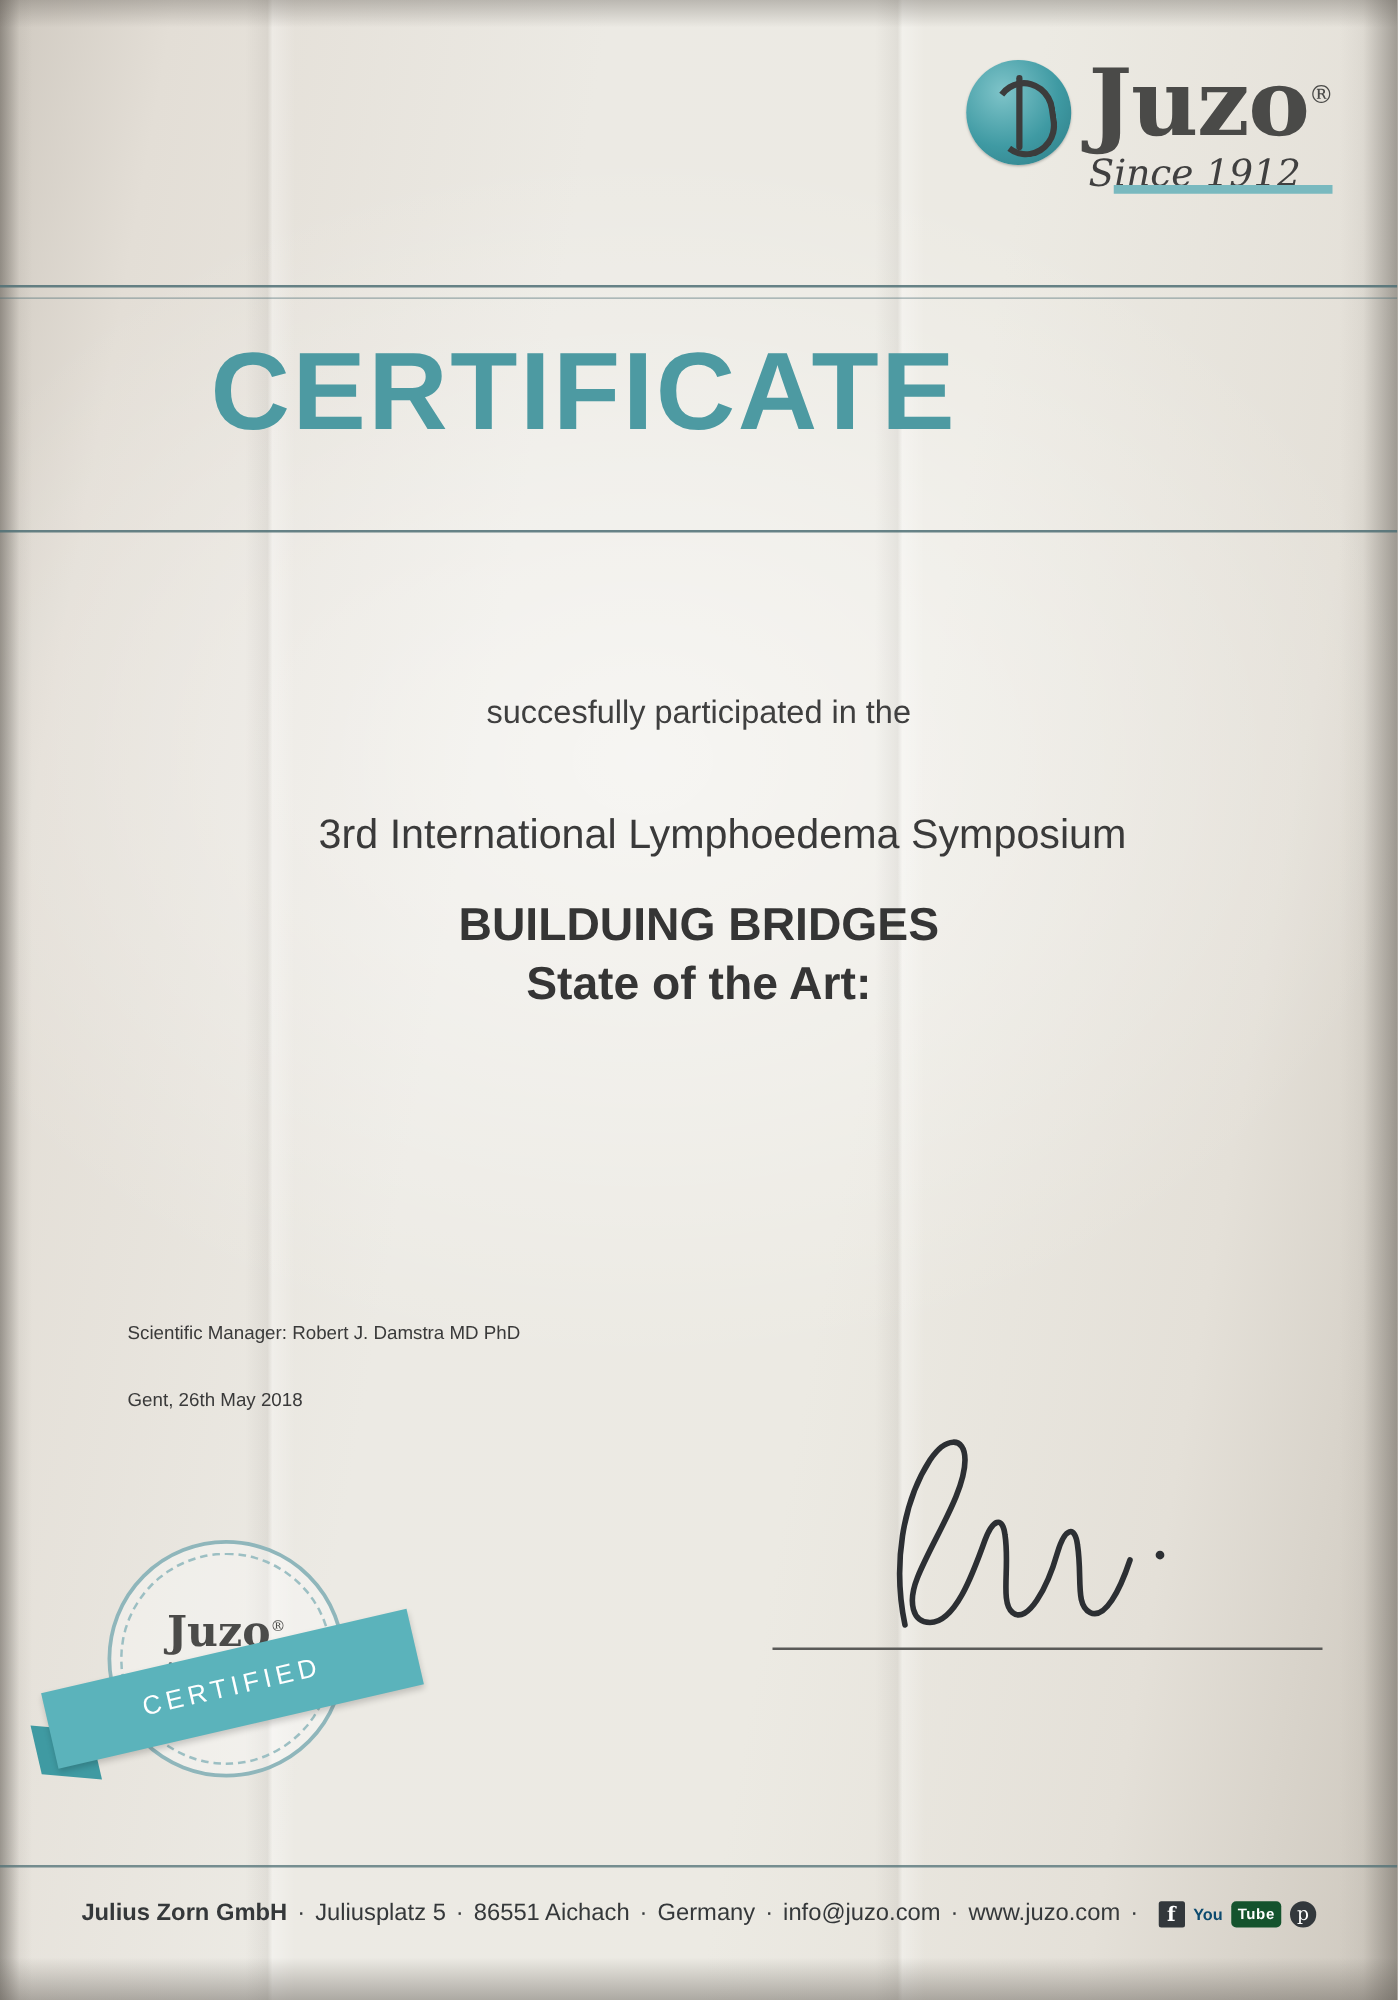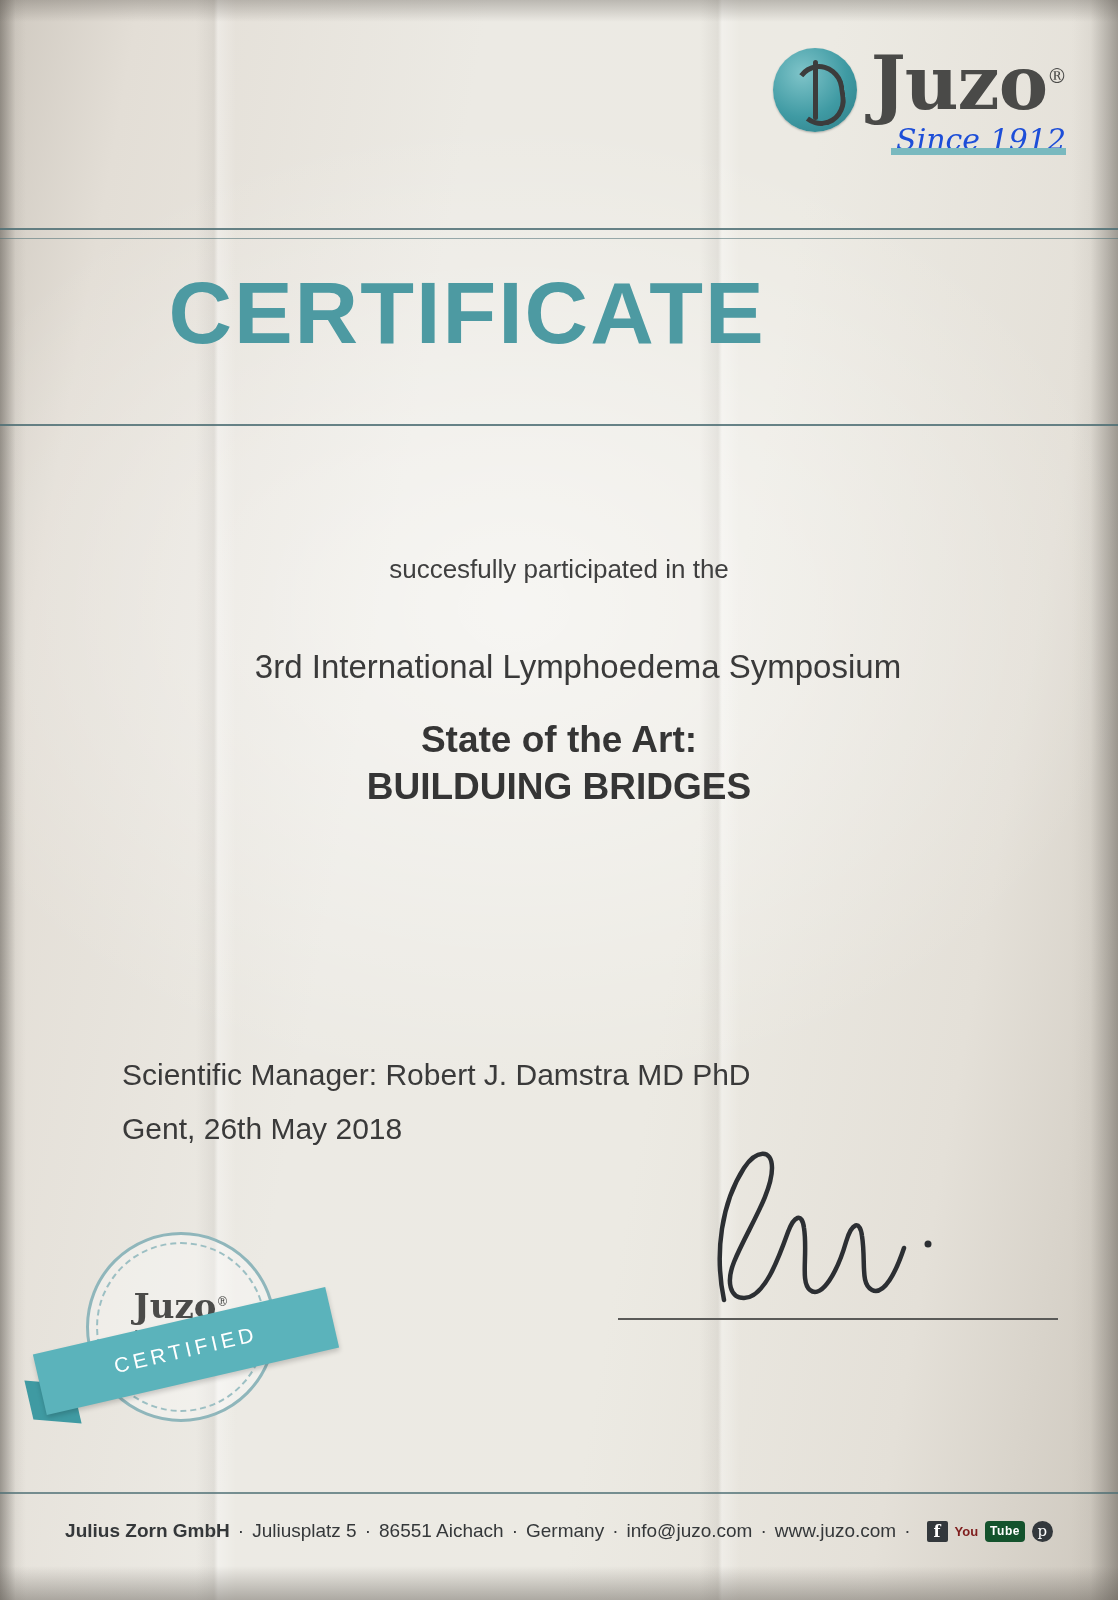--- a/index.html
+++ b/index.html
@@ -113,22 +113,22 @@
   }
   .logo-word .reg {
     font-size: 20px;
     vertical-align: super;
     font-weight: normal;
   }
   .logo-since {
     font-family: "DejaVu Serif", serif;
     font-style: italic;
     font-size: 30px;
-    color: #1d4ed8;
-    text-align: right;
+    color: #404040;
+    text-align: left;
     margin-top: 4px;
   }
   .logo-underline {
     position: absolute;
     right: 52px;
     top: 148px;
     width: 175px;
     height: 7px;
     background: #79b9bf;
   }
@@ -190,22 +190,22 @@
     width: 1118px;
     text-align: center;
     font-weight: bold;
     font-size: 37px;
     line-height: 1.28;
     color: #353535;
   }
 
   .meta {
     position: absolute;
-    left: 122px;
-    font-size: 30px;
+    left: 102px;
+    font-size: 15px;
     color: #3a3a3a;
     text-align: center;
   }
   .meta.manager { top: 1058px; }
   .meta.place   { top: 1112px; }
 
   
   .sig-line {
     position: absolute;
     left: 618px;
@@ -344,21 +344,21 @@
   .icon-pin {
     width: 21px; height: 21px;
     background: #33383c;
     color: #fff;
     border-radius: 50%;
     font-family: "DejaVu Serif", serif;
     font-size: 15px;
     line-height: 21px;
     text-align: center;
   }
-  .youtube-label { font-size: 13px; color:#7f1d1d; font-weight:bold; }
+  .youtube-label { font-size: 13px; color:#0c4a6e; font-weight:bold; }
 </style>
 </head>
 <body>
 
 <div id="page">
 
   <div class="paper"></div>
   <div class="crease" style="left:196px;"></div>
   <div class="crease" style="left:700px;"></div>
   <div class="edge-left"></div>
@@ -382,22 +382,22 @@
   <div class="rule r2"></div>
 
   <div class="cert-title">CERTIFICATE</div>
 
   <div class="rule r3"></div>
 
   <div class="subline">succesfully participated in the</div>
   <div class="event-line">3rd International Lymphoedema Symposium</div>
 
   <div class="event-title">
+    <div>BUILDUING BRIDGES</div>
     <div>State of the Art:</div>
-    <div>BUILDUING BRIDGES</div>
   </div>
 
   <div class="meta manager">Scientific Manager: Robert J. Damstra MD PhD</div>
   <div class="meta place">Gent, 26th May 2018</div>
 
   <svg class="signature" viewBox="0 0 320 200">
     <path d="M64 168 C54 120 62 70 84 36 C96 18 112 16 112 36 C112 62 86 100 74 130 C66 150 70 166 84 166 C104 166 118 128 128 100 C134 84 142 80 144 96 C148 122 140 150 150 158 C162 168 178 138 186 110 C192 90 200 88 202 104 C206 130 200 152 212 158 C224 164 236 140 244 116" fill="none" stroke="#2c2f33" stroke-width="4.5" stroke-linecap="round" stroke-linejoin="round"></path>
     <circle cx="268" cy="112" r="3.5" fill="#2c2f33"></circle>
   </svg>
   <div class="sig-line"></div>

